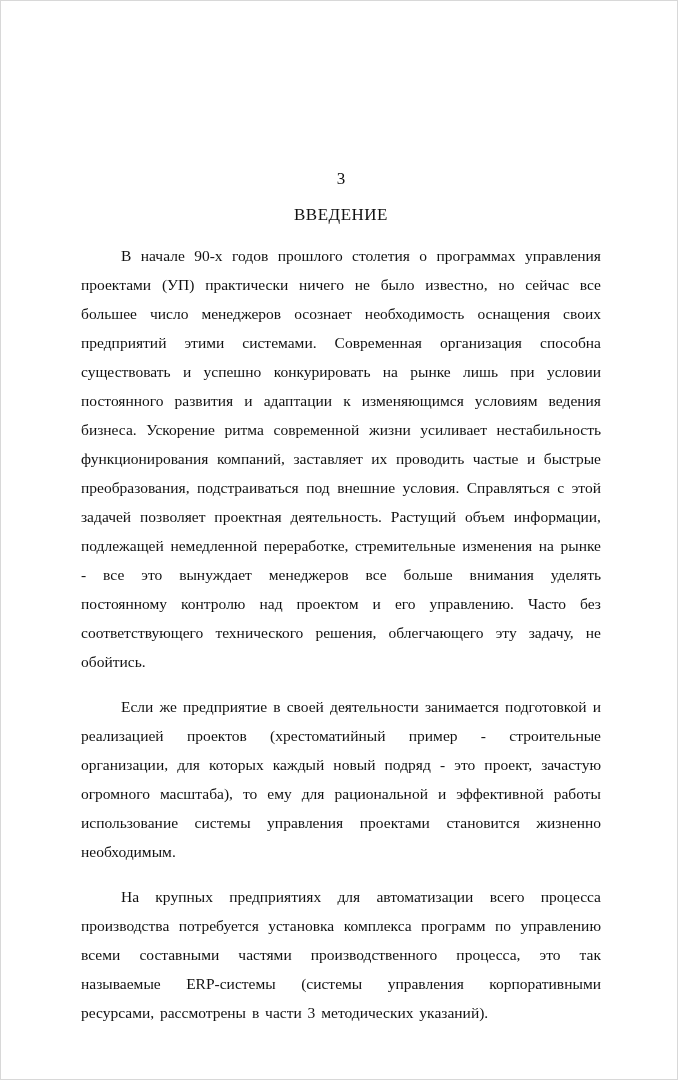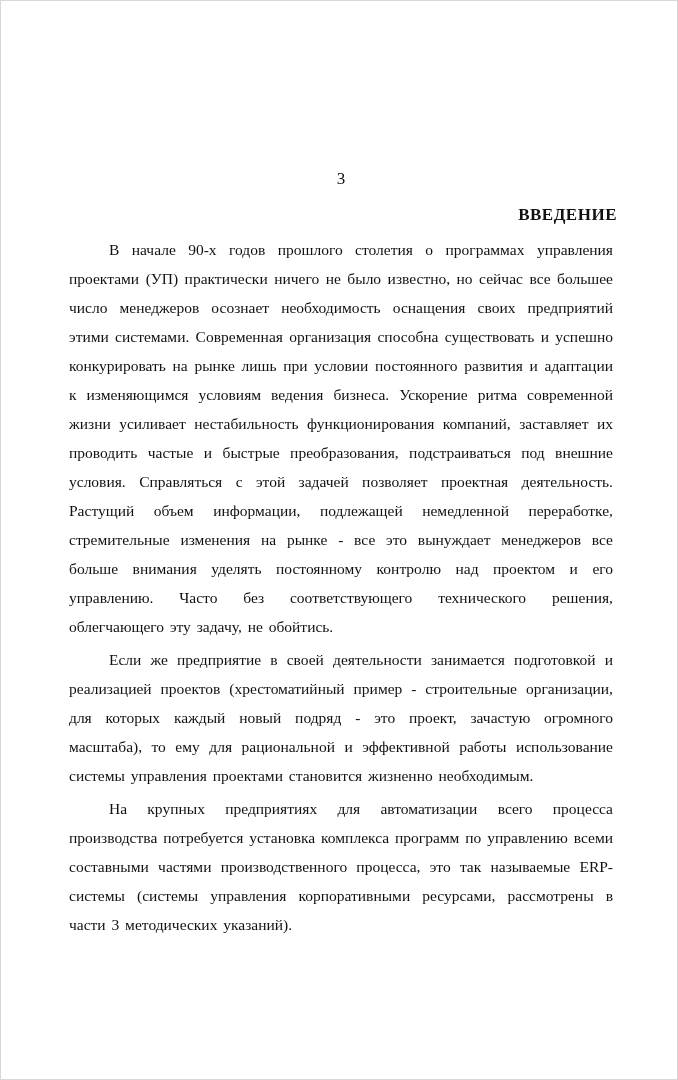--- a/index.html
+++ b/index.html
@@ -20,32 +20,32 @@
     background: #ffffff;
     border: 1px solid #d8d8d8;
     padding: 168px 60px 0 64px;
   }
   .page-number {
     text-align: center;
     font-size: 17px;
     margin: 0 0 16px 0;
   }
   .heading {
-    text-align: right;
+    text-align: center;
     font-size: 17px;
-    font-weight: bold;
+    font-weight: normal;
     letter-spacing: 0.5px;
     margin: 0 0 10px 0;
   }
   .para {
     font-size: 15.5px;
     line-height: 29px;
     text-align: justify;
     text-indent: 40px;
-    margin: 4px;
+    margin: 16px;
     word-spacing: 2px;
   }
 </style>
 </head>
 <body>
 
 <div class="page">
   <div class="page-number">3</div>
   <h1 class="heading">ВВЕДЕНИЕ</h1>
   <p class="para">В начале 90-х годов прошлого столетия о программах управления проектами (УП) практически ничего не было известно, но сейчас все большее число менеджеров осознает необходимость оснащения своих предприятий этими системами. Современная организация способна существовать и успешно конкурировать на рынке лишь при условии постоянного развития и адаптации к изменяющимся условиям ведения бизнеса. Ускорение ритма современной жизни усиливает нестабильность функционирования компаний, заставляет их проводить частые и быстрые преобразования, подстраиваться под внешние условия. Справляться с этой задачей позволяет проектная деятельность. Растущий объем информации, подлежащей немедленной переработке, стремительные изменения на рынке - все это вынуждает менеджеров все больше внимания уделять постоянному контролю над проектом и его управлению. Часто без соответствующего технического решения, облегчающего эту задачу, не обойтись.</p>

